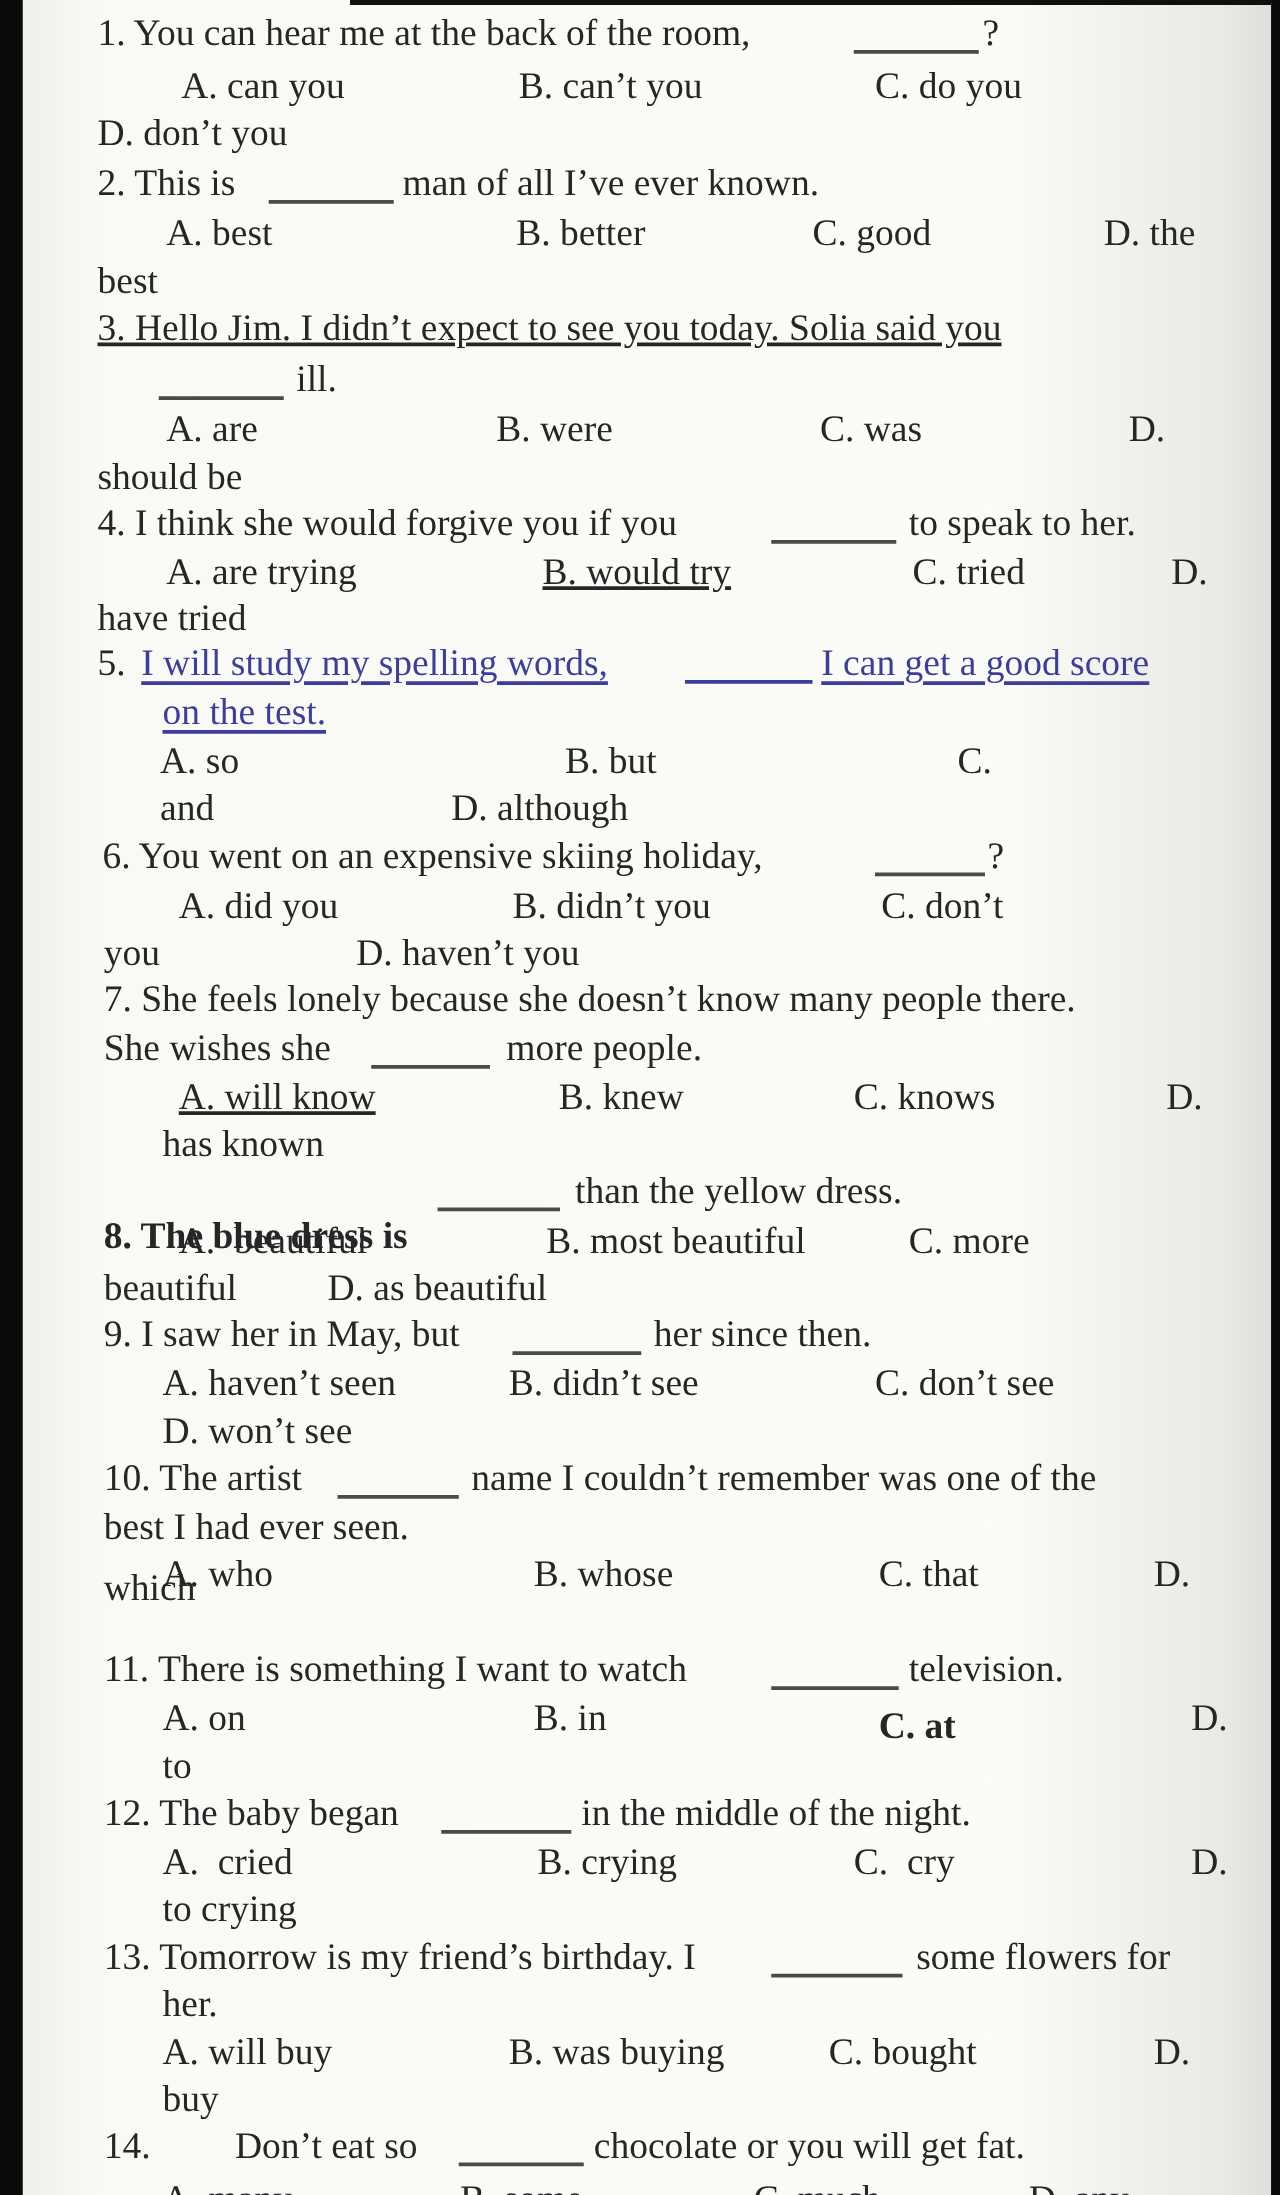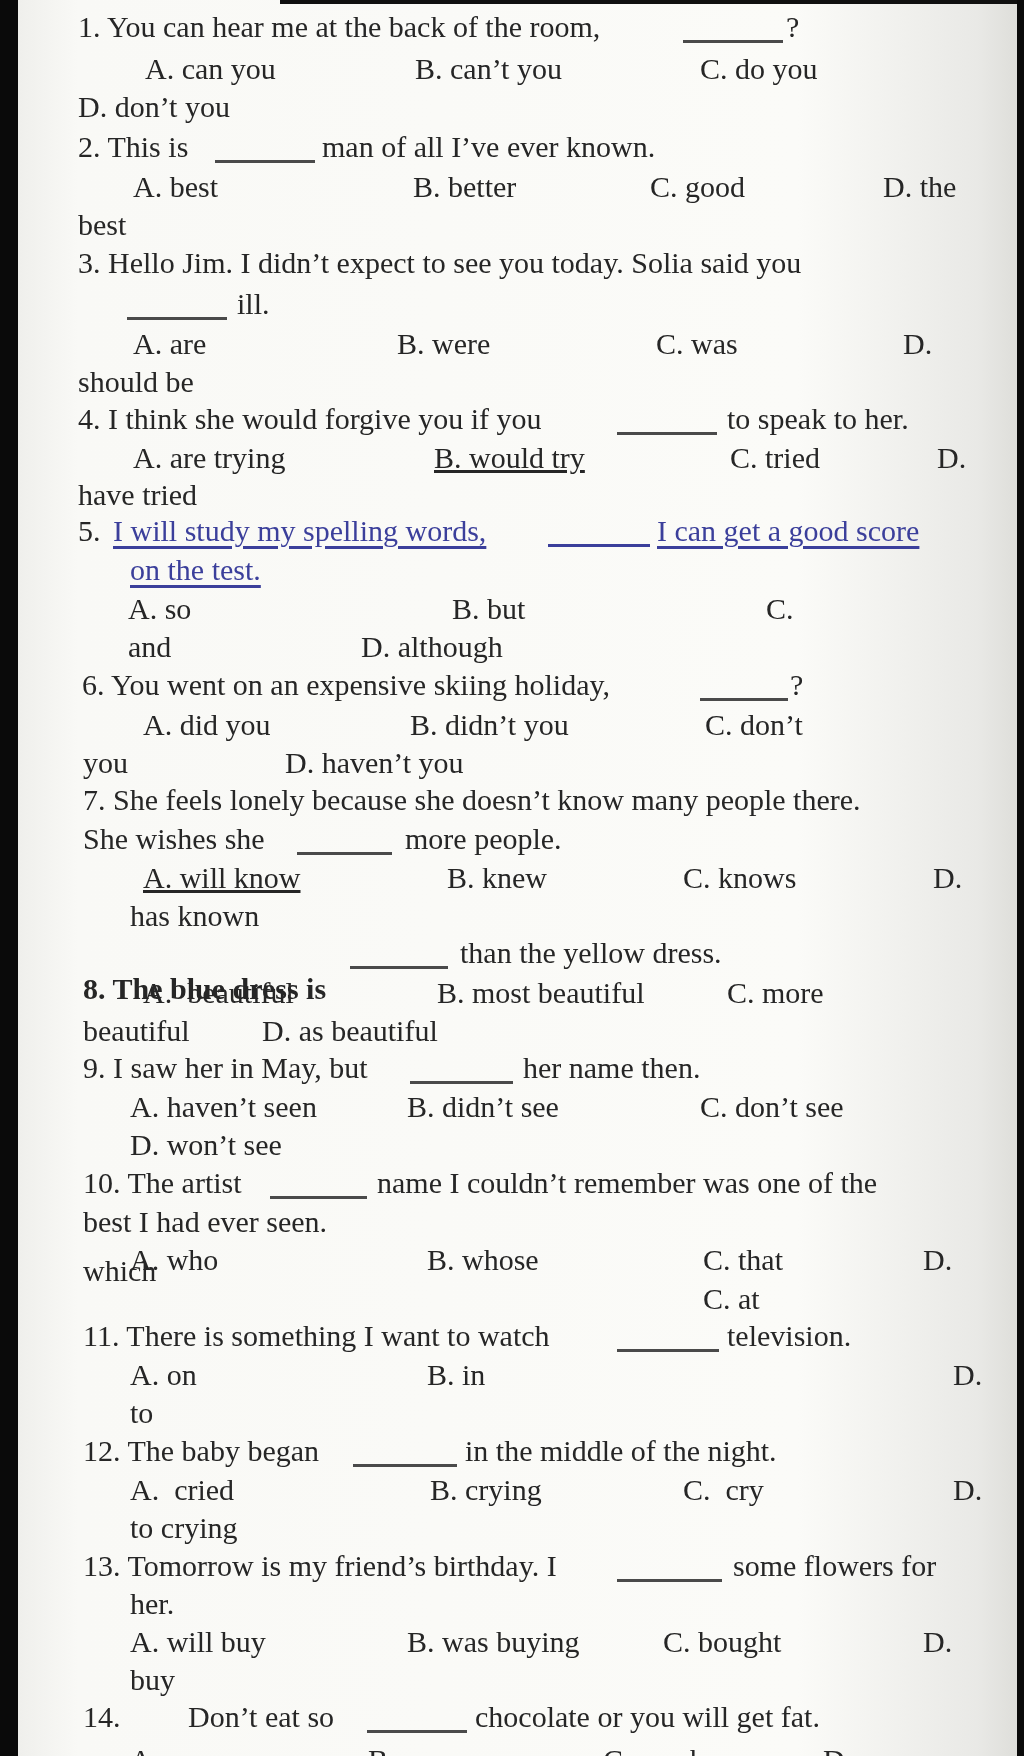--- a/index.html
+++ b/index.html
@@ -62,21 +62,21 @@
       <span class="seg" style="left: 78px; top: 130px;">2. This is</span>
       <span class="blank" style="left: 215px; top: 160px; width: 100px;"></span>
       <span class="seg" style="left: 322px; top: 130px;">man of all I’ve ever known.</span>
       <span class="seg" style="left: 133px; top: 170px;">A. best</span>
       <span class="seg" style="left: 413px; top: 170px;">B. better</span>
       <span class="seg" style="left: 650px; top: 170px;">C. good</span>
       <span class="seg" style="left: 883px; top: 170px;">D. the</span>
       <span class="seg" style="left: 78px; top: 208px;">best</span>
     </div>
     <div>
-      <span class="seg" style="left: 78px; top: 246px;">3. Hello Jim. I didn’t expect to see you today. Solia said you</span>
+      <span class="seg" style="left: 78px; top: 246px; text-decoration: underline;">3. Hello Jim. I didn’t expect to see you today. Solia said you</span>
       <span class="blank" style="left: 127px; top: 317px; width: 100px;"></span>
       <span class="seg" style="left: 237px; top: 287px;">ill.</span>
       <span class="seg" style="left: 133px; top: 327px;">A. are</span>
       <span class="seg" style="left: 397px; top: 327px;">B. were</span>
       <span class="seg" style="left: 623px; top: 327px; margin-left: 33px;">C. was</span>
       <span class="seg" style="left: 903px; top: 327px;">D.</span>
       <span class="seg" style="left: 78px; top: 365px;">should be</span>
     </div>
     <div>
       <span class="seg" style="left: 78px; top: 402px;">4. I think she would forgive you if you</span>
@@ -127,21 +127,21 @@
       <span class="seg" style="left: 460px; top: 936px;">than the yellow dress.</span>
       <span class="seg" style="left: 143px; top: 976px;">A.  beautiful</span>
       <span class="seg" style="left: 437px; top: 976px;">B. most beautiful</span>
       <span class="seg" style="left: 727px; top: 976px;">C. more</span>
       <span class="seg" style="left: 83px; top: 1014px;">beautiful</span>
       <span class="seg" style="left: 262px; top: 1014px;">D. as beautiful</span>
     </div>
     <div>
       <span class="seg" style="left: 83px; top: 1051px;">9. I saw her in May, but</span>
       <span class="blank" style="left: 410px; top: 1081px; width: 103px;"></span>
-      <span class="seg" style="left: 523px; top: 1051px;">her name then.</span>
+      <span class="seg" style="left: 523px; top: 1051px;">her since then.</span>
       <span class="seg" style="left: 130px; top: 1090px;">A. haven’t seen</span>
       <span class="seg" style="left: 407px; top: 1090px;">B. didn’t see</span>
       <span class="seg" style="left: 700px; top: 1090px;">C. don’t see</span>
       <span class="seg" style="left: 130px; top: 1128px;">D. won’t see</span>
     </div>
     <div>
       <span class="seg" style="left: 83px; top: 1166px;">10. The artist</span>
       <span class="blank" style="left: 270px; top: 1196px; width: 97px;"></span>
       <span class="seg" style="left: 377px; top: 1166px;">name I couldn’t remember was one of the</span>
       <span class="seg" style="left: 83px; top: 1205px;">best I had ever seen.</span>
@@ -150,21 +150,21 @@
       <span class="seg" style="left: 703px; top: 1243px;">C. that</span>
       <span class="seg" style="left: 923px; top: 1243px;">D.</span>
       <span class="seg" style="left: 83px; top: 1254px; text-align: center;">which</span>
     </div>
     <div>
       <span class="seg" style="left: 83px; top: 1319px;">11. There is something I want to watch</span>
       <span class="blank" style="left: 617px; top: 1349px; width: 102px;"></span>
       <span class="seg" style="left: 727px; top: 1319px;">television.</span>
       <span class="seg" style="left: 130px; top: 1358px;">A. on</span>
       <span class="seg" style="left: 427px; top: 1358px;">B. in</span>
-      <span class="seg" style="left: 703px; top: 1282px;">C. at</span>
+      <span class="seg" style="left: 703px; top: 1364px; font-weight: bold;">C. at</span>
       <span class="seg" style="left: 953px; top: 1358px;">D.</span>
       <span class="seg" style="left: 130px; top: 1396px;">to</span>
     </div>
     <div>
       <span class="seg" style="left: 83px; top: 1434px;">12. The baby began</span>
       <span class="blank" style="left: 353px; top: 1464px; width: 104px;"></span>
       <span class="seg" style="left: 465px; top: 1434px;">in the middle of the night.</span>
       <span class="seg" style="left: 130px; top: 1473px;">A.  cried</span>
       <span class="seg" style="left: 430px; top: 1473px;">B. crying</span>
       <span class="seg" style="left: 683px; top: 1473px; text-align: right;">C.  cry</span>

